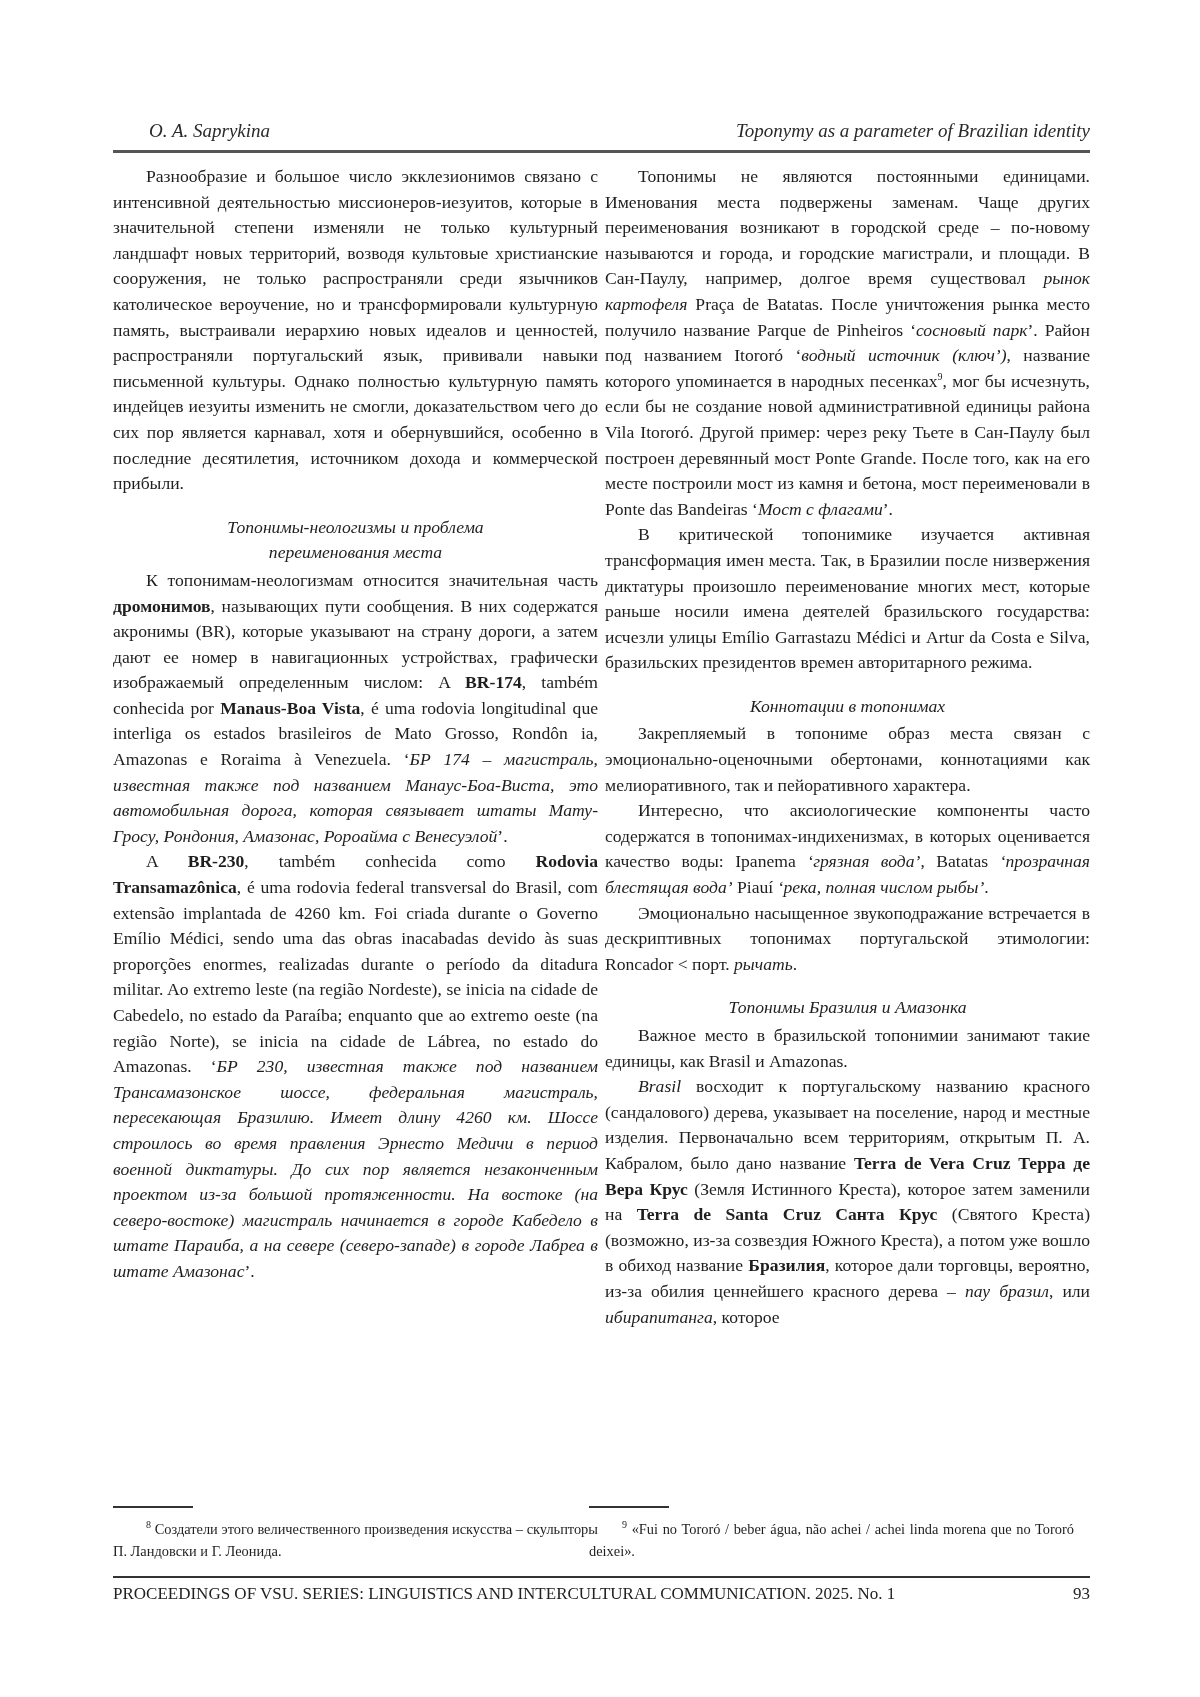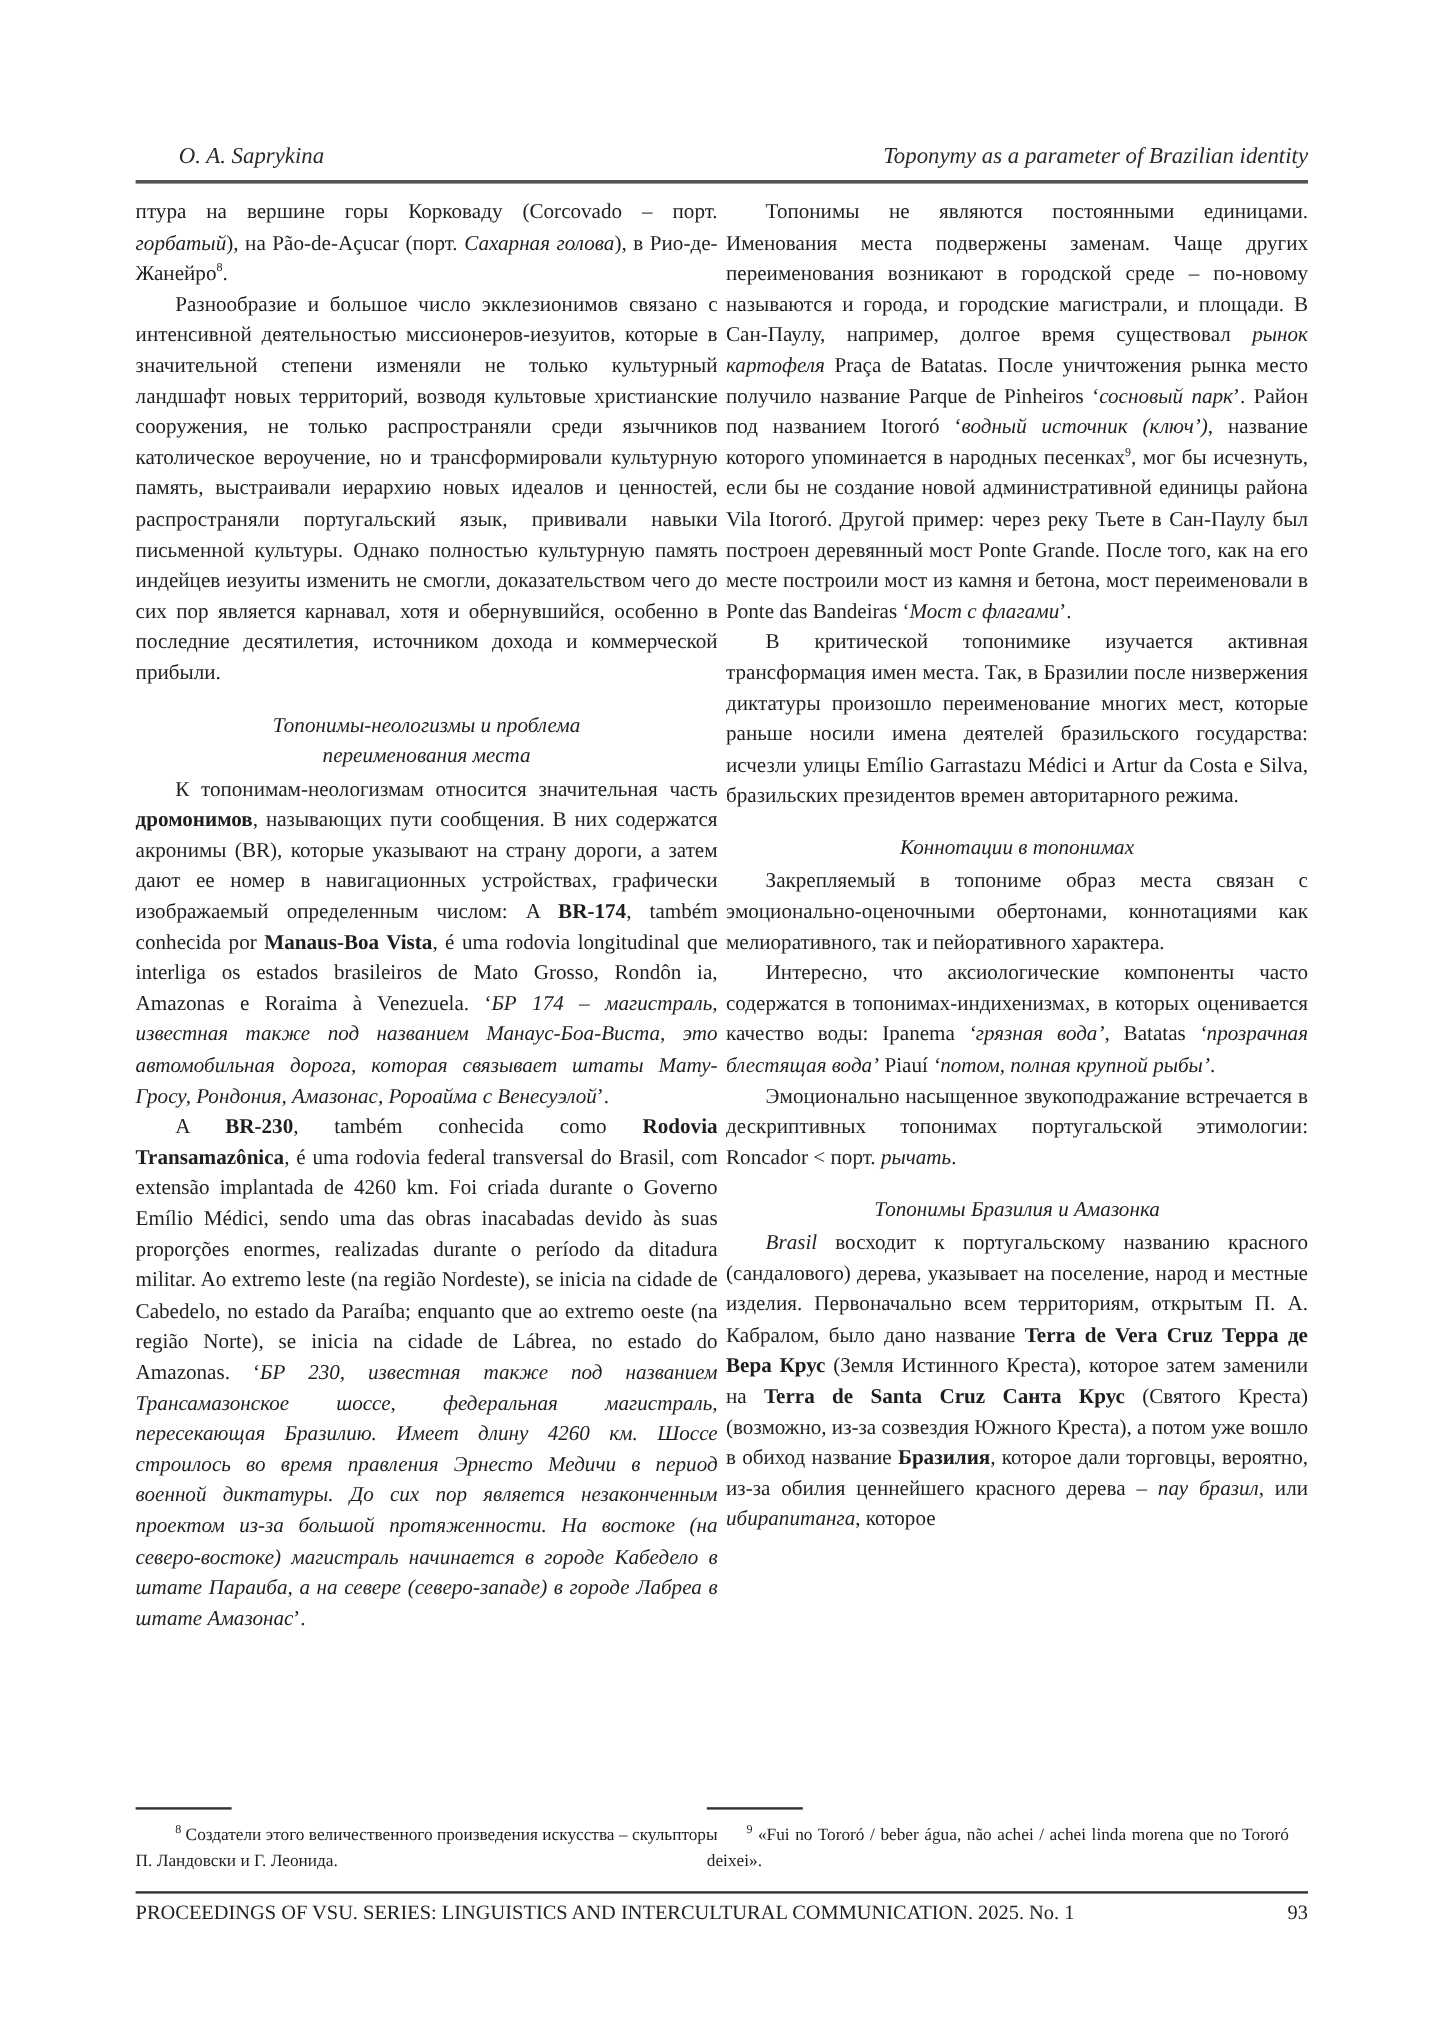--- a/index.html
+++ b/index.html
@@ -31,21 +31,20 @@
 
   <div class="running-head">
     <span>O. A. Saprykina</span>
     <span>Toponymy as a parameter of Brazilian identity</span>
   </div>
   <div class="head-rule"></div>
 
   <div class="columns">
 
     <div class="col">
-      <p class="noindent"><span>птура на вершине горы Корковаду (Corcovado – порт. </span><i>горбатый</i><span>), на Pão-de-Açucar (порт. </span><i>Сахарная голова</i><span>), в Рио-де-Жанейро</span><sup>8</sup><span>.</span></p>
 
       <p>Разнообразие и большое число экклезионимов связано с интенсивной деятельностью миссионеров-иезуитов, которые в значительной степени изменяли не только культурный ландшафт новых территорий, возводя культовые христианские сооружения, не только распространяли среди язычников католическое вероучение, но и трансформировали культурную память, выстраивали иерархию новых идеалов и ценностей, распространяли португальский язык, прививали навыки письменной культуры. Однако полностью культурную память индейцев иезуиты изменить не смогли, доказательством чего до сих пор является карнавал, хотя и обернувшийся, особенно в последние десятилетия, источником дохода и коммерческой прибыли.</p>
 
       <div class="subhead">
         <div>Топонимы-неологизмы и проблема</div>
         <div>переименования места</div>
       </div>
 
       <p><span>К топонимам-неологизмам относится значительная часть </span><b>дромонимов</b><span>, называющих пути сообщения. В них содержатся акронимы (BR), которые указывают на страну дороги, а затем  дают ее номер в навигационных устройствах, графически изображаемый определенным числом: A </span><b>BR-174</b><span>, também conhecida por </span><b>Manaus-Boa Vista</b><span>, é uma rodovia longitudinal que interliga os estados brasileiros de Mato Grosso, Rondôn ia, Amazonas e Roraima à Venezuela. ‘</span><i>БР 174 – магистраль, известная также под названием Манаус-Боа-Виста, это автомобильная дорога, которая связывает штаты Мату-Гросу, Рондония, Амазонас, Ророайма с Венесуэлой</i><span>’.</span></p>
 
@@ -54,26 +53,27 @@
 
     <div class="col">
       <p><span>Топонимы не являются постоянными единицами. Именования места подвержены заменам. Чаще других переименования возникают в городской среде – по-новому называются и города, и городские магистрали, и площади. В Сан-Паулу, например, долгое время существовал </span><i>рынок картофеля</i><span> Praça de Batatas. После уничтожения рынка место получило название Parque de Pinheiros ‘</span><i>сосновый парк</i><span>’. Район под названием Itororó ‘</span><i>водный источник (ключ’)</i><span>, название которого упоминается в народных песенках</span><sup>9</sup><span>, мог бы исчезнуть, если бы не создание новой административной единицы района Vila Itororó. Другой пример: через реку Тьете в Сан-Паулу был построен деревянный мост Ponte Grande. После того, как на его месте построили мост из камня и бетона, мост переименовали в Ponte das Bandeiras ‘</span><i>Мост с флагами</i><span>’.</span></p>
 
       <p>В критической топонимике изучается активная трансформация имен места. Так, в Бразилии после низвержения диктатуры произошло переименование многих мест, которые раньше носили имена деятелей бразильского государства: исчезли улицы Emílio Garrastazu Médici и Artur da Costa e Silva, бразильских президентов времен авторитарного режима.</p>
 
       <div class="subhead">Коннотации в топонимах</div>
 
       <p>Закрепляемый в топониме образ места связан с эмоционально-оценочными обертонами, коннотациями как мелиоративного, так и пейоративного характера.</p>
 
-      <p><span>Интересно, что аксиологические компоненты часто содержатся в топонимах-индихенизмах, в которых оценивается качество воды: Ipanema </span><i>‘грязная вода’</i><span>, Batatas </span><i>‘прозрачная блестящая вода’</i><span> Piauí </span><i>‘потом, полная крупной рыбы’</i><span>.</span></p>
+      <p><span>Интересно, что аксиологические компоненты часто содержатся в топонимах-индихенизмах, в которых оценивается качество воды: Ipanema </span><i>‘грязная вода’</i><span>, Batatas </span><i>‘прозрачная блестящая вода’</i><span> Piauí </span><i>‘река, полная числом рыбы’</i><span>.</span></p>
 
       <p><span>Эмоционально насыщенное звукоподражание встречается в дескриптивных топонимах португальской этимологии: Roncador &lt; порт. </span><i>рычать</i><span>.</span></p>
 
       <div class="subhead">Топонимы Бразилия и Амазонка</div>
 
+      <p>Важное место в бразильской топонимии занимают такие единицы, как Brasil  и Amazonas.</p>
 
       <p><i>Brasil</i><span> восходит к португальскому названию красного (сандалового) дерева, указывает на поселение, народ и местные изделия. Первоначально всем территориям, открытым П. А. Кабралом, было дано название </span><b>Terra de Vera Cruz Терра де Вера Крус</b><span> (Земля Истинного Креста), которое затем заменили на </span><b>Terra de Santa Cruz Санта Крус</b><span> (Святого Креста) (возможно, из-за созвездия Южного Креста), а потом уже вошло в обиход название </span><b>Бразилия</b><span>, которое дали торговцы, вероятно, из-за обилия ценнейшего красного дерева – </span><i>пау бразил</i><span>, или </span><i>ибирапитанга</i><span>, которое</span></p>
     </div>
   </div>
 
   <div class="left-fn footnote">
     <div class="fn-rule"></div>
     <span class="fn-text"><sup>8</sup><span> Создатели этого величественного произведения искусства – скульпторы П. Ландовски и Г. Леонида.</span></span>
   </div>
 

